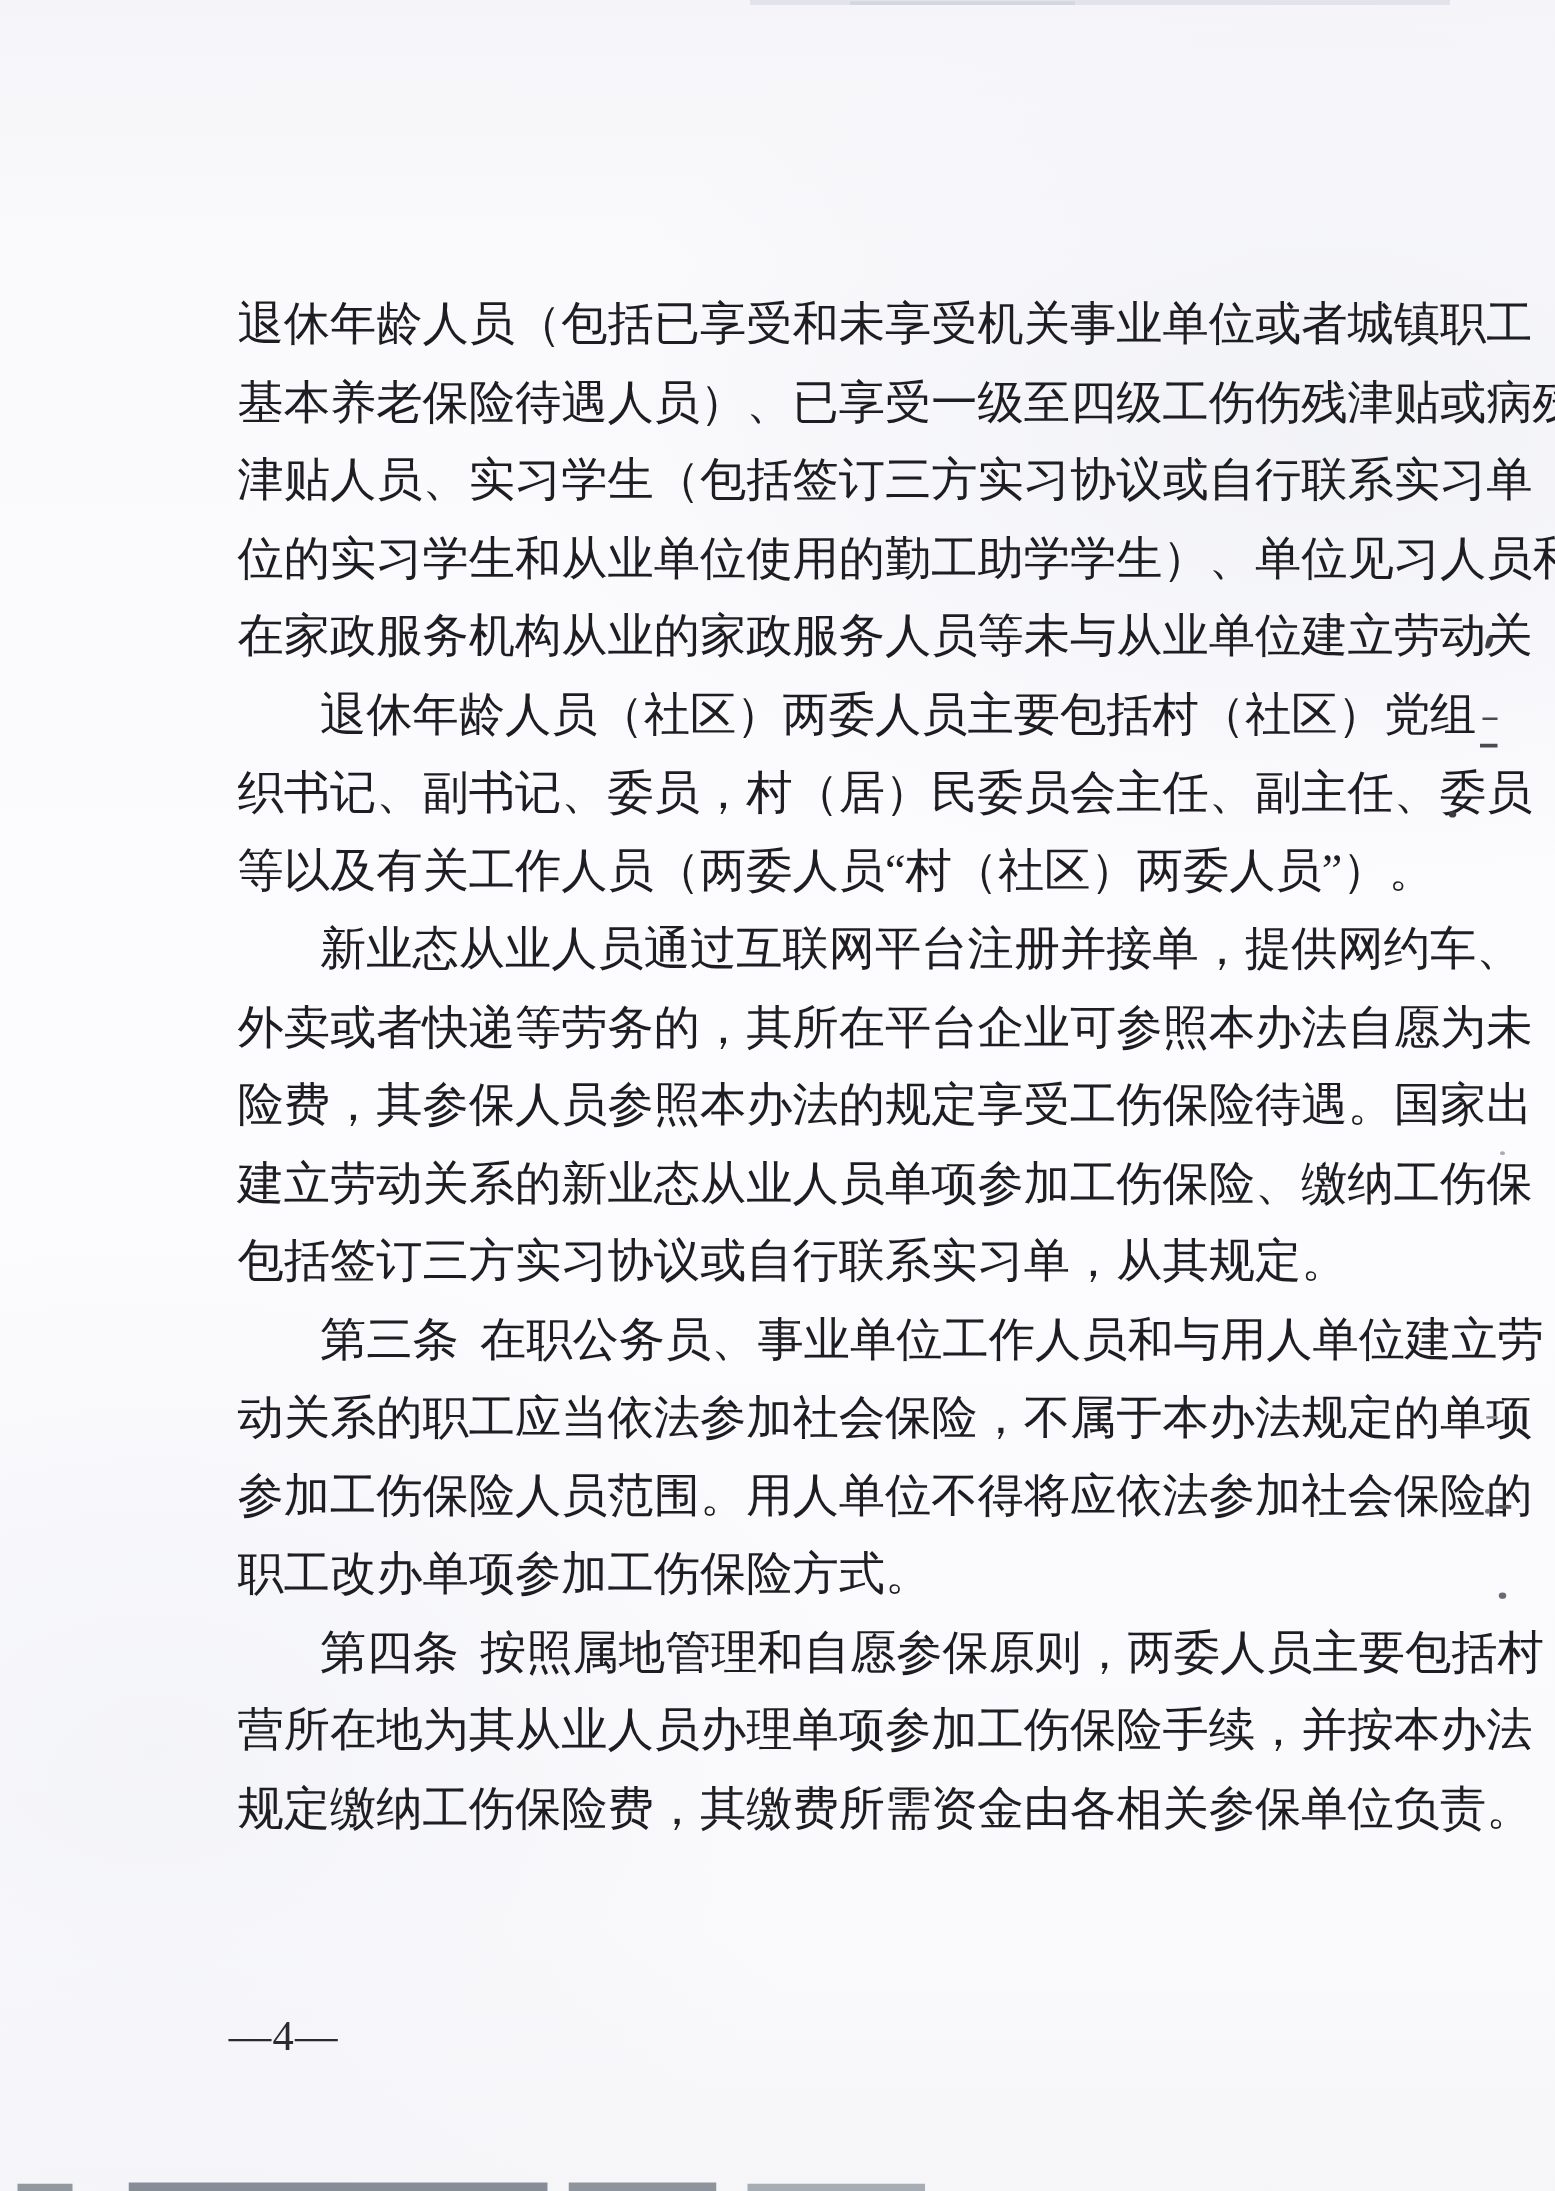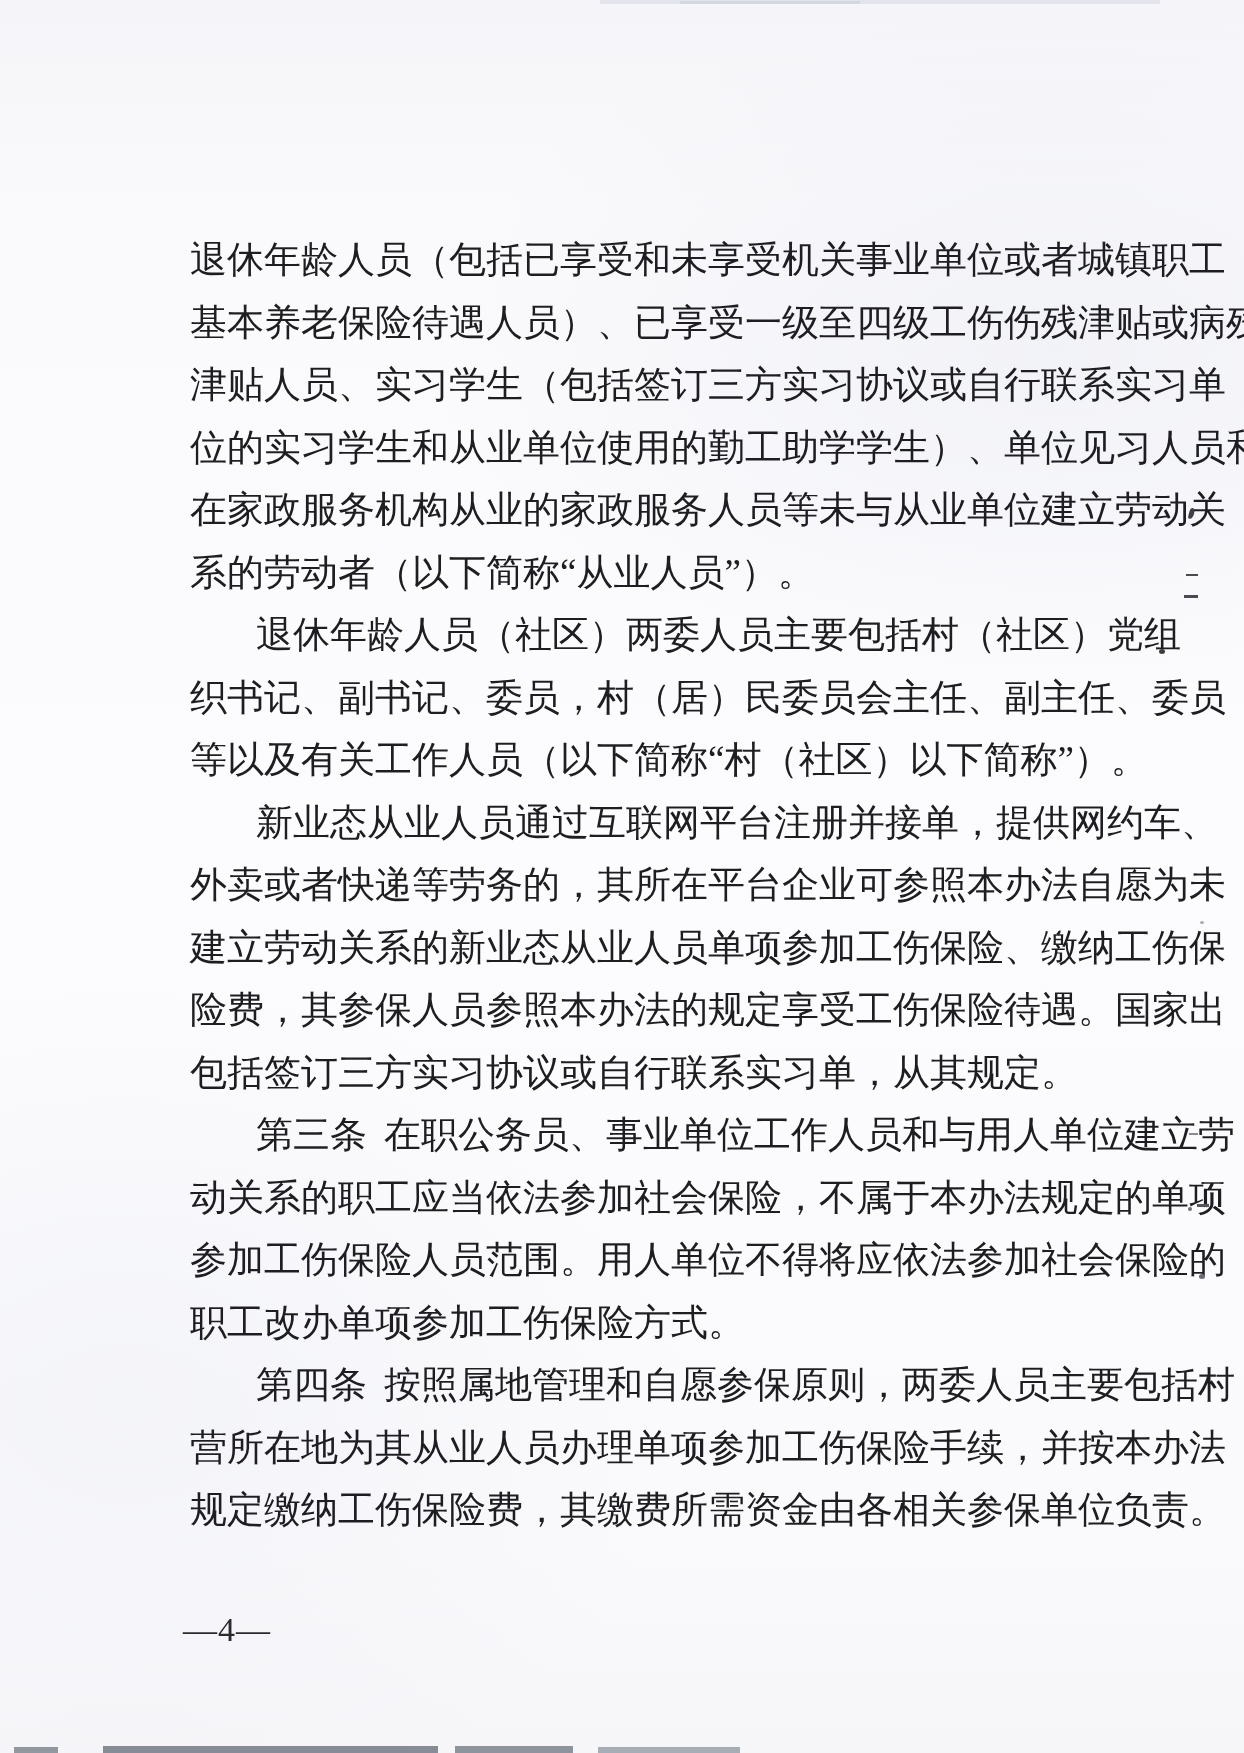--- a/index.html
+++ b/index.html
@@ -56,28 +56,27 @@
 <body>
 
 <div class="page">
 
   <div class="body-text">
     <div class="line">退休年龄人员（包括已享受和未享受机关事业单位或者城镇职工</div>
     <div class="line">基本养老保险待遇人员）、已享受一级至四级工伤伤残津贴或病残</div>
     <div class="line">津贴人员、实习学生（包括签订三方实习协议或自行联系实习单</div>
     <div class="line">位的实习学生和从业单位使用的勤工助学学生）、单位见习人员和</div>
     <div class="line">在家政服务机构从业的家政服务人员等未与从业单位建立劳动关</div>
-    <div class="line">系的劳动者（以下简称“从业人员”）。</div>
     <div class="line indent">退休年龄人员（社区）两委人员主要包括村（社区）党组</div>
     <div class="line">织书记、副书记、委员，村（居）民委员会主任、副主任、委员</div>
-    <div class="line">等以及有关工作人员（以下简称“村（社区）以下简称”）。</div>
+    <div class="line">等以及有关工作人员（两委人员“村（社区）两委人员”）。</div>
     <div class="line indent">新业态从业人员通过互联网平台注册并接单，提供网约车、</div>
     <div class="line">外卖或者快递等劳务的，其所在平台企业可参照本办法自愿为未</div>
+    <div class="line">险费，其参保人员参照本办法的规定享受工伤保险待遇。国家出</div>
     <div class="line">建立劳动关系的新业态从业人员单项参加工伤保险、缴纳工伤保</div>
-    <div class="line">险费，其参保人员参照本办法的规定享受工伤保险待遇。国家出</div>
     <div class="line">包括签订三方实习协议或自行联系实习单，从其规定。</div>
     <div class="line indent">
       <span class="lead">第三条</span><span>在职公务员、事业单位工作人员和与用人单位建立劳</span>
     </div>
     <div class="line">动关系的职工应当依法参加社会保险，不属于本办法规定的单项</div>
     <div class="line">参加工伤保险人员范围。用人单位不得将应依法参加社会保险的</div>
     <div class="line">职工改办单项参加工伤保险方式。</div>
     <div class="line indent">
       <span class="lead">第四条</span><span>按照属地管理和自愿参保原则，两委人员主要包括村</span>
     </div>

